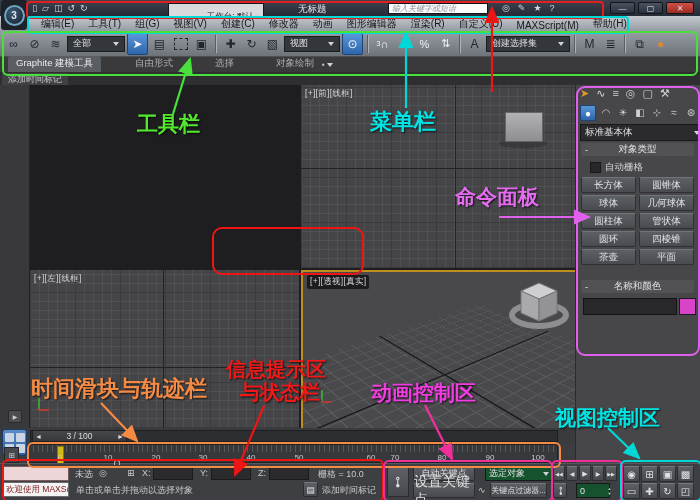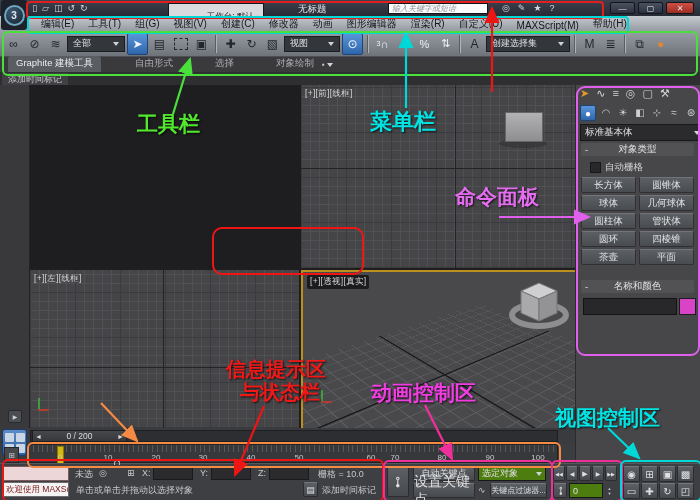--- a/index.html
+++ b/index.html
@@ -110,22 +110,22 @@
   .mxpink{left:3px;top:2px;width:66px;height:15px;background:#edd6d8;border:1px solid #7c5a5c;}
   .mxwhite{left:3px;top:18px;width:66px;height:15px;background:#f4f4f4;border:1px solid #6a6a6c;color:#7a1010;
            font-size:8.5px;display:flex;align-items:center;padding:0 2px;overflow:hidden;white-space:nowrap;}
   .sttext{color:#c8c8ca;font-size:9px;white-space:nowrap;}
   .stfield{height:13px;background:#2b2b2e;border:1px solid #1a1a1d;}
   .lockico{width:8px;height:6px;background:#b9b9bb;position:relative;margin-top:5px;}
   .lockico:before{content:"";position:absolute;left:1px;top:-4px;width:4px;height:4px;border:1.5px solid #b9b9bb;
                   border-bottom:none;border-radius:3px 3px 0 0;}
   .btn3{background:linear-gradient(#5c6064,#46494d);border:1px solid #2c2c30;border-top-color:#74777b;
         border-radius:2px;color:#e0e0e2;display:flex;align-items:center;justify-content:center;}
-  .ddark{background:#4d7c0f;border:1px solid #18181b;color:#e0e0e2;display:flex;align-items:center;
-         justify-content:space-between;padding:0 3px;}
+  .ddark{background:#14532d;border:1px solid #18181b;color:#e0e0e2;display:flex;align-items:center;
+         justify-content:space-between;padding:0 3px;margin-left:7px;}
   
   .lbl{position:absolute;font-weight:bold;z-index:45;text-shadow:1px 1px 2px rgba(0,0,0,.75);white-space:nowrap;}
   .abox{position:absolute;z-index:40;pointer-events:none;border-style:solid;}
   #arrows{position:absolute;left:0;top:0;z-index:50;pointer-events:none;}
   .c-green{color:#52e82e;} .c-cyan{color:#00e4e4;} .c-red{color:#f21818;}
   .c-mag{color:#e56cf0;} .c-orange{color:#f58a44;} .c-pink{color:#f03ce0;}
 </style>
 </head>
 <body>
 
@@ -329,21 +329,21 @@
   <div class="a tslider-row"></div>
   <div class="a layouttab">
       <i></i>
       <i></i>
       <i></i>
       <i></i>
     </div>
   <div class="a ts-track"></div>
   <div class="a ts-handle">
     <span style="font-size:7px;">◄</span>
-    <span>0 / 200</span>
+    <span>3 / 100</span>
     <span style="font-size:7px;">►</span>
   </div>
   <div class="a trackbar">
     <span class="tmini">⊞</span>
     <span class="tmarker"></span>
     <span class="tbnum" style="left:32px;">0</span>
     <span class="tbnum" style="left:80px;">10</span>
     <span class="tbnum" style="left:128px;">20</span>
     <span class="tbnum" style="left:175px;">30</span>
     <span class="tbnum" style="left:223px;">40</span>
@@ -450,18 +450,19 @@
     <line x1="499" y1="217" x2="589" y2="217" stroke="#e060ee" stroke-width="2.2" marker-end="url(#mmag)"></line>
     <line x1="101" y1="403" x2="137" y2="441" stroke="#f58a44" stroke-width="2.2" marker-end="url(#morange)"></line>
     <line x1="264" y1="406" x2="235" y2="475" stroke="#ee1515" stroke-width="2.2" marker-end="url(#mred)"></line>
     <line x1="425" y1="405" x2="452" y2="459" stroke="#f0309a" stroke-width="2.2" marker-end="url(#mpink)"></line>
     <line x1="608" y1="428" x2="639" y2="458" stroke="#00d8d8" stroke-width="2.2" marker-end="url(#mcyan)"></line>
   </svg>
 
   <div class="lbl c-green" style="left:137px;top:110px;font-size:21px;">工具栏</div>
   <div class="lbl c-cyan" style="left:370px;top:107px;font-size:22px;">菜单栏</div>
   <div class="lbl c-mag" style="left:455px;top:183px;font-size:21px;">命令面板</div>
+  <div class="lbl c-orange" style="left:31px;top:374px;font-size:22px;">时间滑块与轨迹栏</div>
   <div class="lbl c-red" style="left:226px;top:356px;font-size:20px;">信息提示区</div>
   <div class="lbl c-red" style="left:240px;top:379px;font-size:20px;">与状态栏</div>
   <div class="lbl c-pink" style="left:371px;top:379px;font-size:21px;">动画控制区</div>
   <div class="lbl c-cyan" style="left:555px;top:404px;font-size:21px;">视图控制区</div>
 
 </div>
 
 </body></html>

